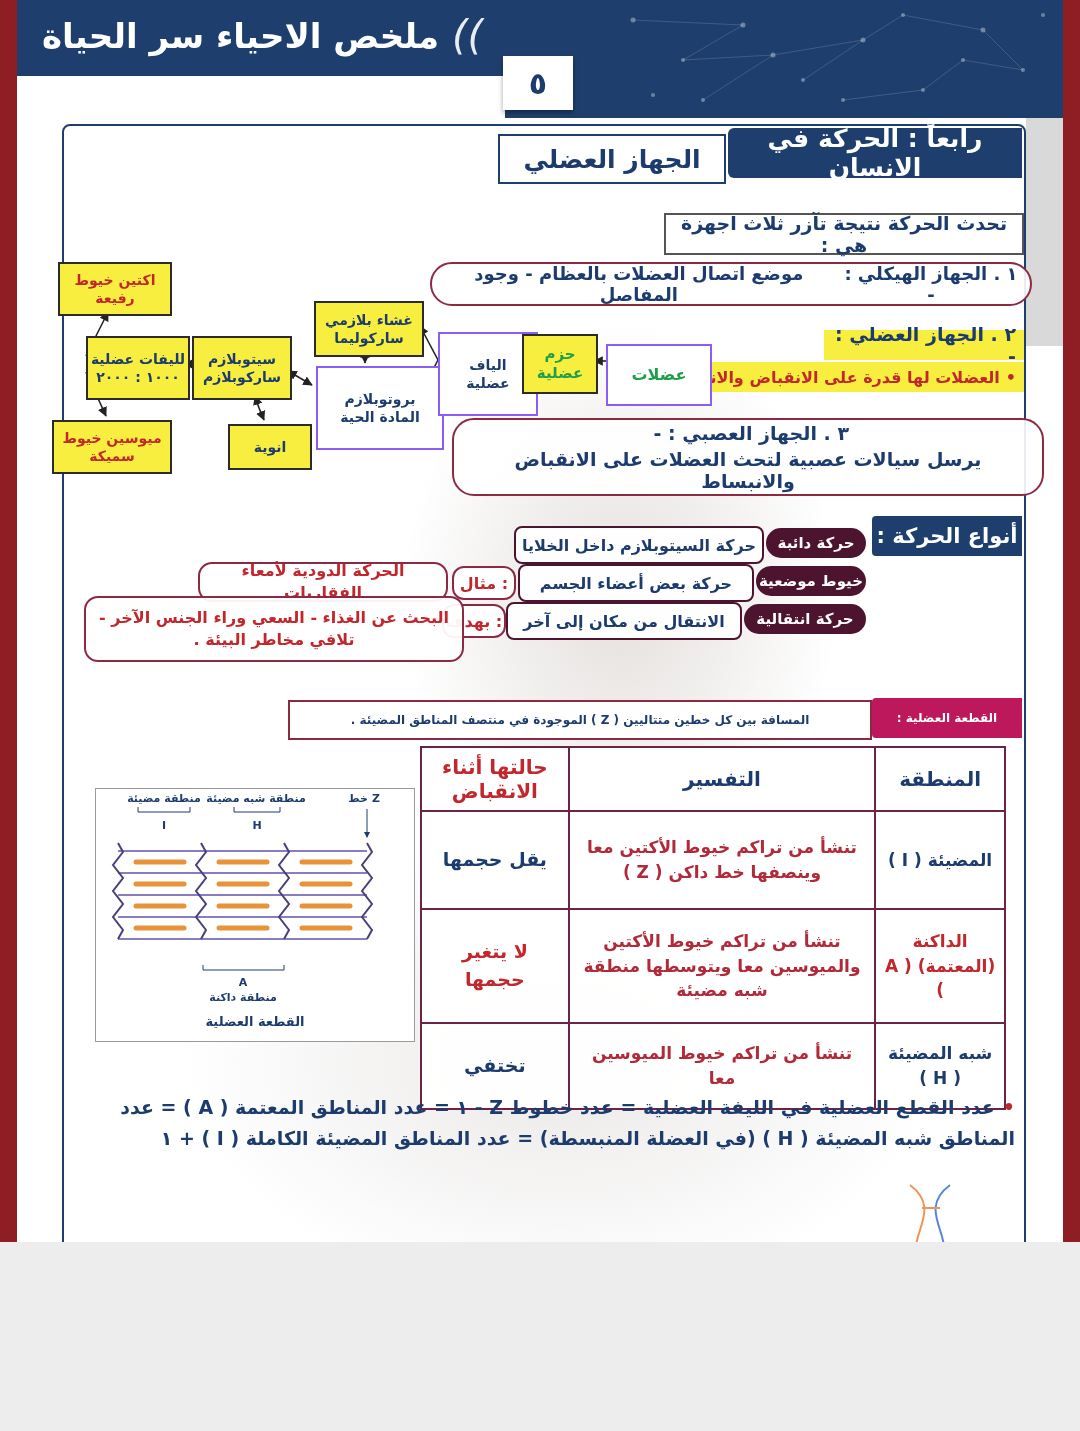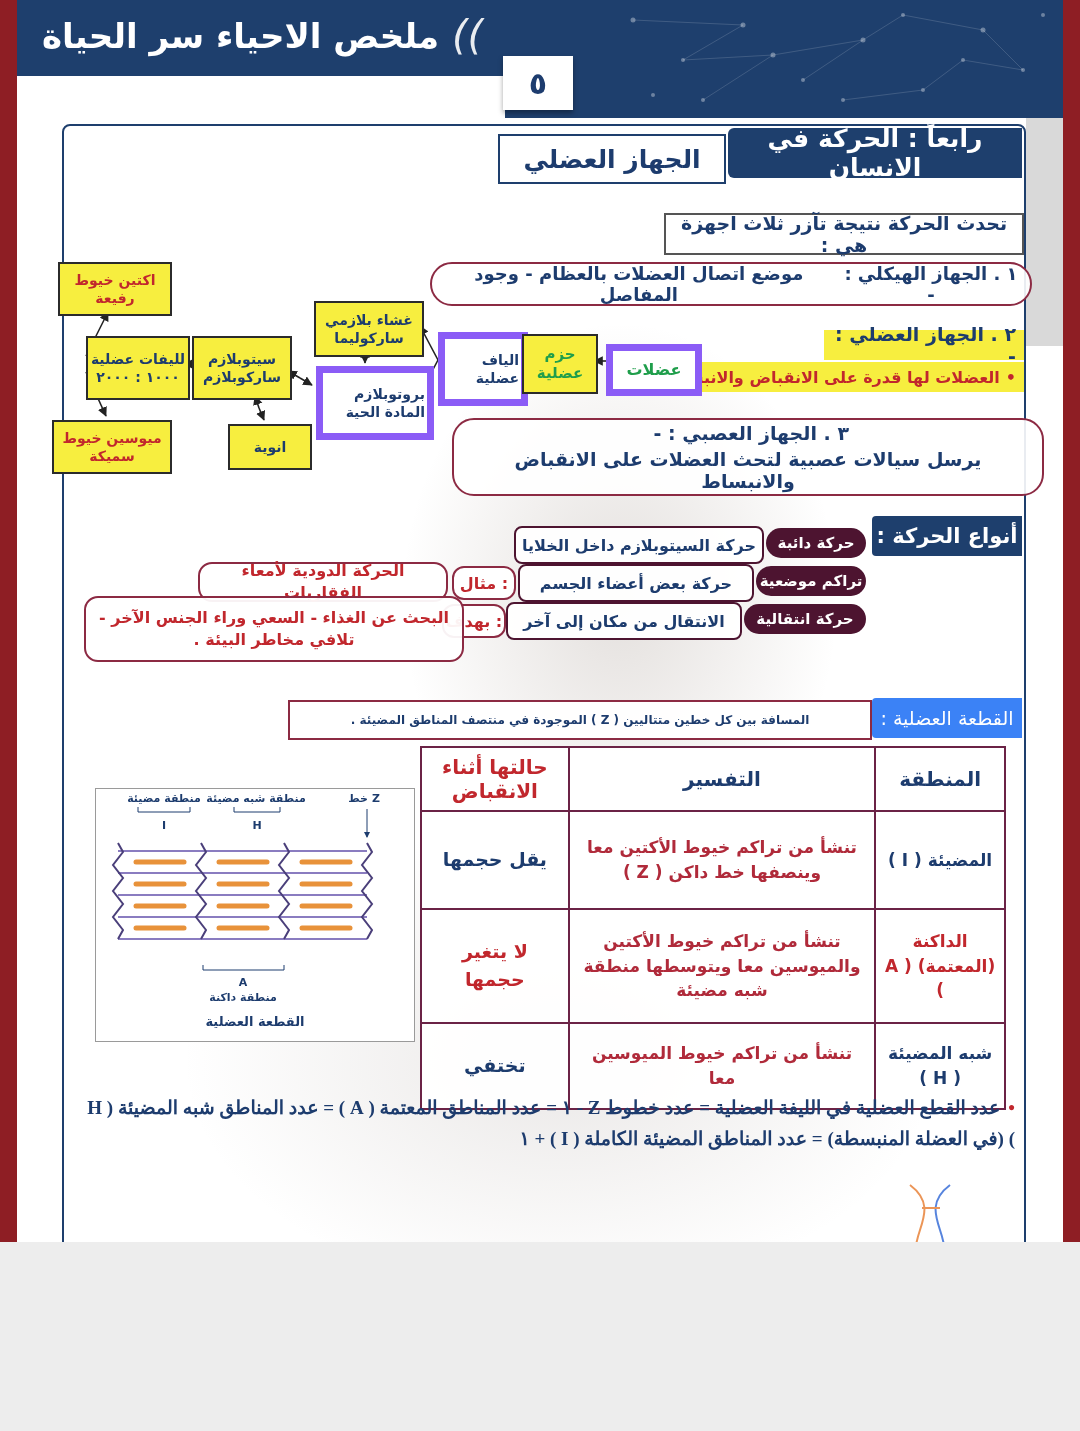--- a/index.html
+++ b/index.html
@@ -32,43 +32,43 @@
   .sec-title{left:728px;top:128px;width:294px;height:50px;background:#1e3f6d;color:#fff;font-size:25px;font-weight:bold;border-radius:6px 0 0 6px;z-index:6;}
   .sec-sub{left:498px;top:134px;width:224px;height:46px;background:#fff;border:2px solid #1e3f6d;font-size:25px;font-weight:bold;color:#1d3c6e;z-index:6;}
   .intro{left:664px;top:213px;width:356px;height:38px;border:2px solid #555;background:rgba(255,255,255,.92);font-size:19px;font-weight:bold;color:#1d3c6e;z-index:6;}
 
   
   .rbox{border:2px solid #8c2a43;border-radius:22px;background:rgba(255,255,255,.9);z-index:6;font-weight:bold;}
   .ystrip{background:#f7ee3f;z-index:6;font-weight:bold;display:flex;align-items:center;direction:rtl;padding:0 8px;}
 
   
   .ybox{background:#f7ee3f;border:2px solid #2b2b2b;font-weight:bold;font-size:14px;line-height:1.3;z-index:7;padding:2px;}
-  .wbox{background:#fff;border:7px solid #8b5cf6;font-weight:bold;font-size:14px;line-height:1.3;z-index:7;padding:2px;text-align:right;}
+  .wbox{background:#fff;border:2px solid #8b5cf6;font-weight:bold;font-size:14px;line-height:1.3;z-index:7;padding:12px;}
 
   
   .mlabel{left:872px;top:516px;width:150px;height:40px;background:#1e3f6d;color:#fff;font-size:21px;font-weight:bold;border-radius:4px 0 0 4px;z-index:6;}
   .mpill{background:#4d1430;color:#fff;border-radius:16px;font-weight:bold;font-size:15px;z-index:6;}
   .mdesc{background:rgba(255,255,255,.94);border:2px solid #4d1430;border-radius:8px;color:#1d3c6e;font-weight:bold;font-size:16px;z-index:6;text-align:right;}
   .tagpill{background:rgba(255,255,255,.94);border:2px solid #8c2a43;border-radius:12px;color:#c1272d;font-weight:bold;font-size:16px;z-index:6;}
   .mextra{background:rgba(255,255,255,.94);border:2px solid #8c2a43;border-radius:14px;color:#c1272d;font-weight:bold;font-size:16px;z-index:6;line-height:1.4;}
 
   
-  .slabel{left:872px;top:698px;width:150px;height:40px;background:#3b82f6;color:#fff;font-size:19px;font-weight:normal;border-radius:4px 0 0 4px;z-index:6;}
+  .slabel{left:872px;top:698px;width:150px;height:40px;background:#be185d;color:#fff;font-size:12px;font-weight:bold;border-radius:4px 0 0 4px;z-index:6;}
   .sdef{left:288px;top:700px;width:580px;height:36px;border:2px solid #8c2a43;background:rgba(255,255,255,.94);color:#1d3c6e;font-size:12px;font-weight:bold;z-index:6;}
   .tablewrap{left:420px;top:746px;z-index:6;}
   .sarc-table{border-collapse:collapse;width:586px;background:rgba(255,255,255,.94);direction:rtl;}
   .sarc-table th,.sarc-table td{border:2px solid #6b2346;padding:6px 8px;text-align:center;vertical-align:middle;}
   .sarc-table th{font-size:20px;font-weight:bold;}
   .sarc-table td{font-size:17px;font-weight:bold;line-height:1.45;}
   .sarc-box{left:95px;top:788px;width:318px;height:252px;background:#fff;border:1px solid #9a9a9a;z-index:6;}
   .slbl{font-size:11px;fill:#1d3c6e;font-weight:bold;}
   .sbig{font-size:13px;fill:#1d3c6e;font-weight:bold;}
 
   
-  .note{direction:rtl;text-align:right;color:#1d3c6e;font-weight:bold;font-size:19px;line-height:1.65;z-index:6;font-family:Liberation Serif, serif;}
+  .note{direction:rtl;text-align:right;color:#1d3c6e;font-weight:bold;font-size:19px;line-height:1.65;z-index:6;}
   .note .mark{color:#c1272d;margin-left:8px;}
 
   
   .brandwrap{left:440px;top:1372px;width:200px;text-align:center;z-index:45;}
   .brand-ar{color:#22a3ad;font-size:22px;font-weight:bold;font-style:italic;display:block;line-height:1.05;}
   .brand-en{color:#d9a83c;font-size:12px;font-style:italic;display:block;}
   .logo-svg{left:490px;top:1330px;z-index:45;}
   .dna{left:880px;top:1180px;z-index:3;opacity:.85;}
 </style>
 </head>
@@ -180,21 +180,21 @@
   <div class="abs wbox center navy" style="left:316px;top:366px;width:100px;height:56px;">بروتوبلازم المادة الحية</div>
   <div class="abs wbox center navy" style="left:438px;top:332px;width:72px;height:56px;">الياف عضلية</div>
   <div class="abs ybox center green" style="left:522px;top:334px;width:68px;height:52px;font-size:15px;">حزم عضلية</div>
   <div class="abs wbox center green" style="left:606px;top:344px;width:78px;height:34px;font-size:16px;">عضلات</div>
 
   <div class="abs mlabel center rtl">أنواع الحركة :</div>
 
   <div class="abs mpill center" style="left:766px;top:528px;width:100px;height:30px;">حركة دائبة</div>
   <div class="abs mdesc center rtl" style="left:514px;top:526px;width:246px;height:34px;">حركة السيتوبلازم داخل الخلايا</div>
 
-  <div class="abs mpill center" style="left:756px;top:566px;width:110px;height:30px;">تراكم موضعية</div>
+  <div class="abs mpill center" style="left:756px;top:566px;width:110px;height:30px;">خيوط موضعية</div>
   <div class="abs mdesc center rtl" style="left:518px;top:564px;width:232px;height:34px;">حركة بعض أعضاء الجسم</div>
   <div class="abs tagpill center" style="left:452px;top:566px;width:60px;height:30px;">مثال :</div>
   <div class="abs mextra center rtl" style="left:198px;top:562px;width:246px;height:36px;">الحركة الدودية لأمعاء الفقاريات</div>
 
   <div class="abs mpill center" style="left:744px;top:604px;width:122px;height:30px;">حركة انتقالية</div>
   <div class="abs mdesc center rtl" style="left:506px;top:602px;width:232px;height:34px;">الانتقال من مكان إلى آخر</div>
   <div class="abs tagpill center" style="left:442px;top:604px;width:60px;height:30px;">بهدف :</div>
   <div class="abs mextra center rtl" style="left:84px;top:596px;width:352px;height:62px;padding:0 12px;">البحث عن الغذاء - السعي وراء الجنس الآخر - تلافي مخاطر البيئة .</div>
 
   <div class="abs slabel center rtl">القطعة العضلية :</div>

